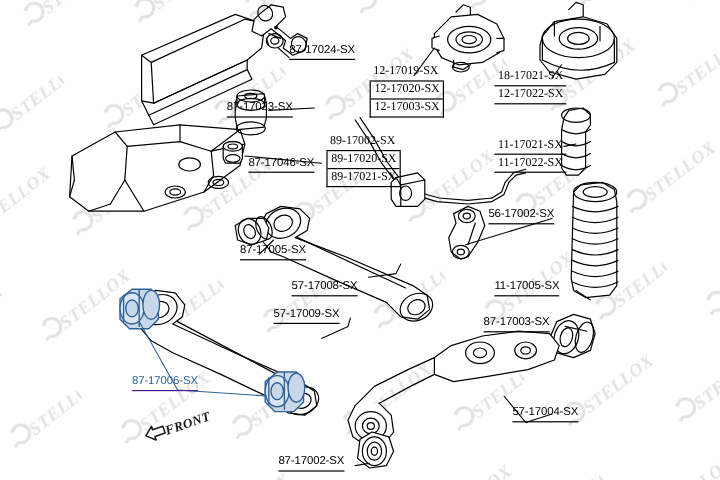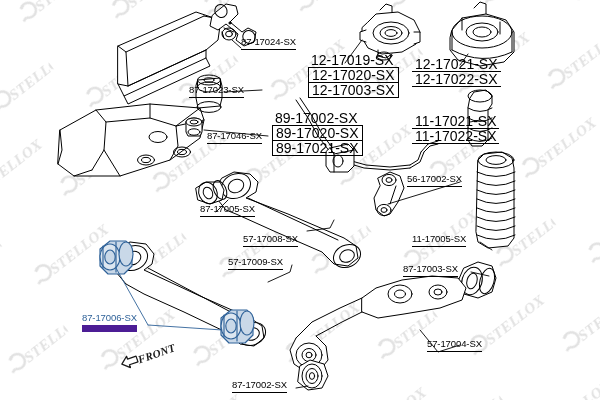--- a/index.html
+++ b/index.html
@@ -44,42 +44,43 @@
     line-height: 12px;
   }
   .lbl.u {
     border-bottom: 1px solid #000000;
     padding-bottom: 1px;
   }
   .boxgrp {
     position: absolute;
   }
   .boxgrp .row {
-    font-family: Liberation Sans, sans-serif;
-    font-size: 14px;
+    font-family: Liberation Serif, serif;
+    font-size: 10px;
     line-height: 12px;
     color: #000;
     white-space: nowrap;
     padding: 1px 3px 1px 3px;
   }
   .boxgrp .row.top {
     border-bottom: 1px solid #000;
   }
   .boxgrp .boxed {
     border: 1px solid #000;
     border-top: none;
   }
   .boxgrp .boxed .row + .row {
     border-top: 1px solid #000;
   }
   .blue {
     color: #2f6299;
   }
   .blue.u {
-    border-bottom: 7px solid #4c1d95;
+    border-bottom: 1px solid #4c1d95;
+    margin-left: 28px;
   }
   .front-tag {
     position: absolute;
     left: 118px;
     top: 356px;
     transform: rotate(-19deg);
     transform-origin: left top;
   }
   .front-tag .ftxt {
     font-family: "Liberation Serif", serif;
@@ -373,21 +374,21 @@
 
     <div class="boxgrp" style="left:272px; top:111px;">
       <div class="row top">89-17002-SX</div>
       <div class="boxed">
         <div class="row">89-17020-SX</div>
         <div class="row">89-17021-SX</div>
       </div>
     </div>
 
     <div class="boxgrp" style="left:412px; top:57px;">
-      <div class="row top">12-17021-SX</div>
+      <div class="row top">18-17021-SX</div>
       <div class="row top">12-17022-SX</div>
     </div>
 
     <div class="boxgrp" style="left:412px; top:114px;">
       <div class="row top">11-17021-SX</div>
       <div class="row top">11-17022-SX</div>
     </div>
 
     <div class="front-tag">
       <svg width="18" height="14" viewBox="0 0 18 14" style="vertical-align:-2px">

